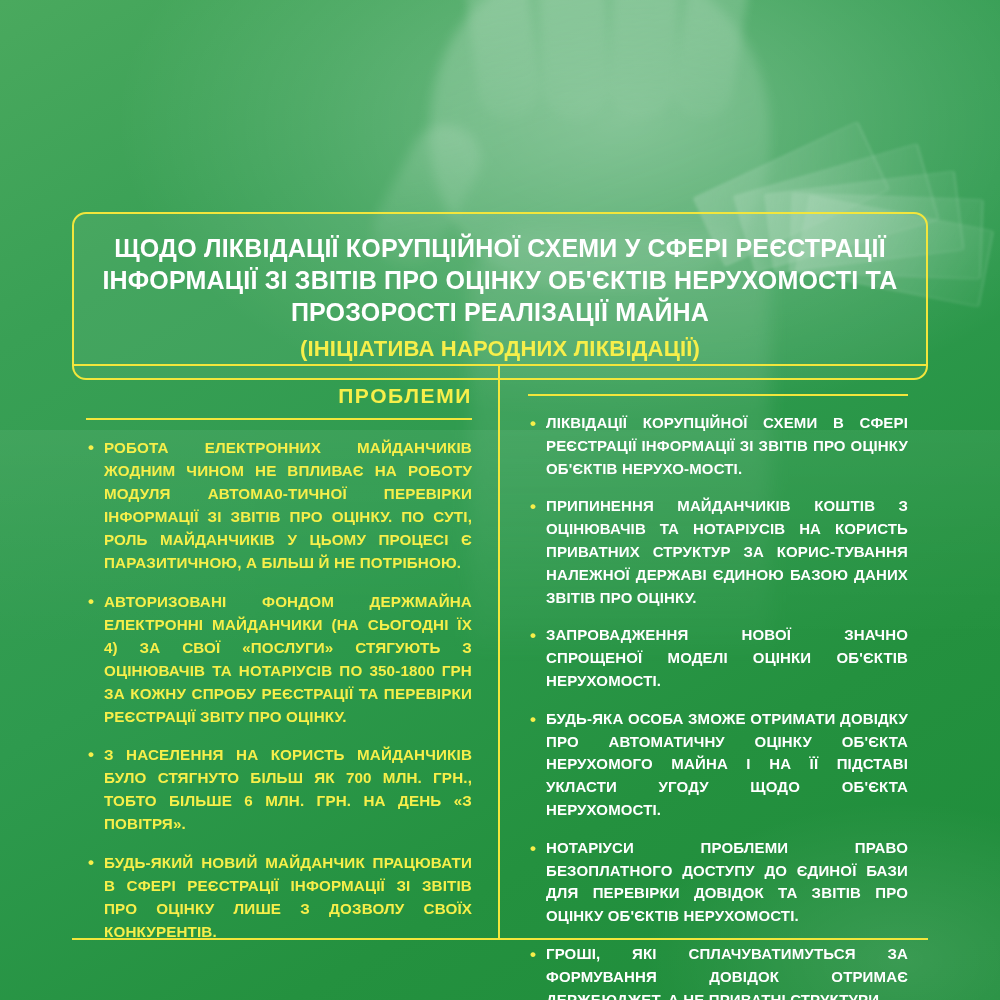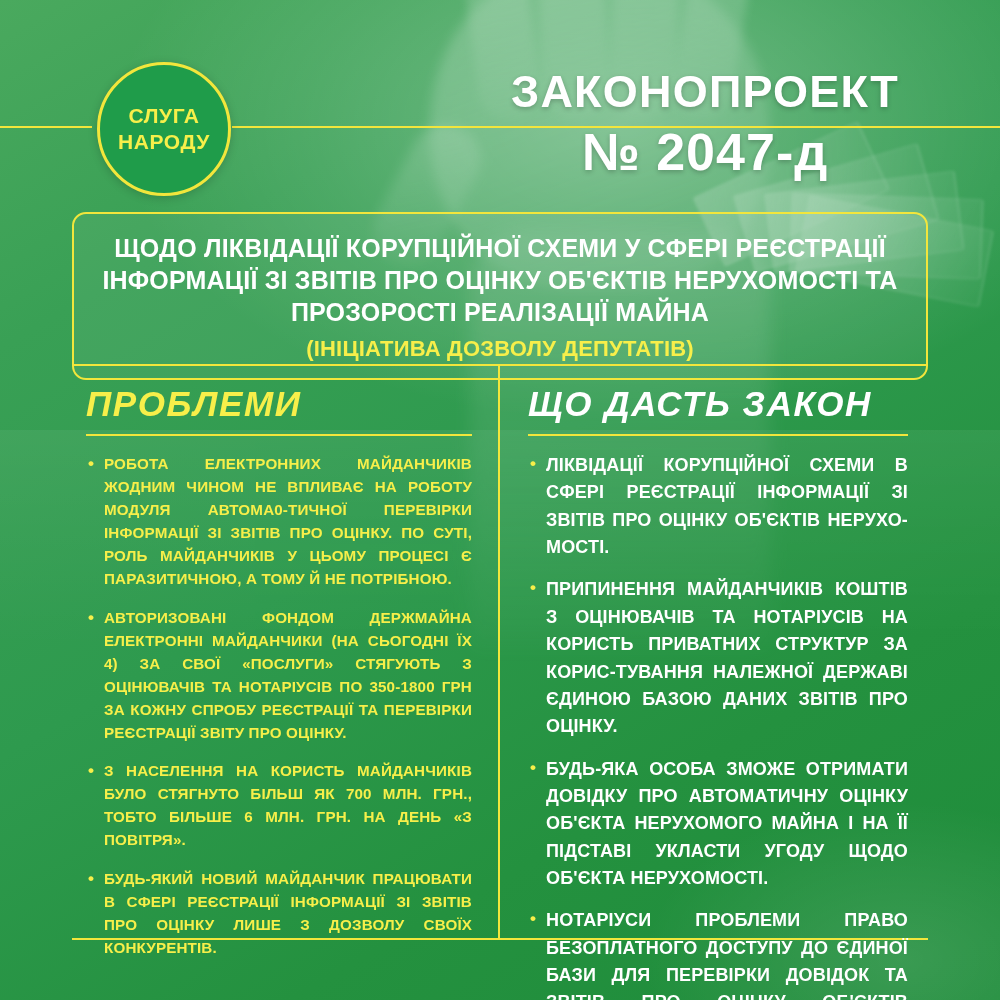--- a/index.html
+++ b/index.html
@@ -185,27 +185,26 @@
     padding: 18px 20px 10px 14px;
   }
   .col-left {
     border-right: 2px solid #f2e63c;
     padding-right: 26px;
   }
   .col-right {
     padding-left: 28px;
   }
   .col-head {
-    text-align: left;
-    color: #f7ef4a;
-    font-size: 35px;
+    text-align: right;
+    color: #f7ef4a;
+    font-size: 21px;
     font-weight: bold;
     letter-spacing: 1.6px;
     margin-bottom: 10px;
-    font-style: italic;
   }
   .col-head.white { color: #ffffff; }
   .col-rule {
     height: 2px;
     background: #f2e63c;
     margin: 10px 0 16px 0;
   }
   .bullet-list {
     list-style: none;
     margin: 0;
@@ -225,21 +224,21 @@
   .bullet-list li::before {
     content: "•";
     position: absolute;
     left: 2px;
     top: -1px;
     font-size: 17px;
     color: #f7ef4a;
   }
   .col-right .bullet-list li {
     color: #ffffff;
-    font-size: 18px;
+    font-size: 15px;
   }
   .col-right .bullet-list li::before { color: #f7ef4a; }
 </style>
 </head>
 <body>
 
 <div class="poster">
 
   <div class="bg-photo">
     <div class="finger f1"></div>
@@ -251,59 +250,45 @@
     <div class="arm"></div>
     <div class="cash c5"></div>
     <div class="cash c1"></div>
     <div class="cash c2"></div>
     <div class="cash c3"></div>
     <div class="cash c4"></div>
     <div class="sheen"></div>
     <div class="glow-bottom"></div>
   </div>
 
-  <div class="header">
-    <div class="rule rule-left"></div>
-    <div class="rule rule-right"></div>
-
-    <div class="logo">
-      <span>СЛУГА</span>
-      <span>НАРОДУ</span>
-    </div>
-
-    <div class="title-block">
-      <div class="title-line1">ЗАКОНОПРОЕКТ</div>
-      <div class="title-line2">№ 2047-д</div>
-    </div>
-  </div>
 
   <div class="subtitle-panel">
     <div class="subtitle-main">ЩОДО ЛІКВІДАЦІЇ КОРУПЦІЙНОЇ СХЕМИ У СФЕРІ РЕЄСТРАЦІЇ ІНФОРМАЦІЇ ЗІ ЗВІТІВ ПРО ОЦІНКУ ОБ'ЄКТІВ НЕРУХОМОСТІ ТА ПРОЗОРОСТІ РЕАЛІЗАЦІЇ МАЙНА</div>
-    <div class="subtitle-sub">(ІНІЦІАТИВА ДОЗВОЛУ ДЕПУТАТІВ)</div>
+    <div class="subtitle-sub">(ІНІЦІАТИВА НАРОДНИХ ЛІКВІДАЦІЇ)</div>
   </div>
 
   <div class="columns">
 
     <div class="col col-left">
       <div class="col-head">ПРОБЛЕМИ</div>
       <div class="col-rule"></div>
       <ul class="bullet-list">
-        <li>РОБОТА ЕЛЕКТРОННИХ МАЙДАНЧИКІВ ЖОДНИМ ЧИНОМ НЕ ВПЛИВАЄ НА РОБОТУ МОДУЛЯ АВТОМА0-ТИЧНОЇ ПЕРЕВІРКИ ІНФОРМАЦІЇ ЗІ ЗВІТІВ ПРО ОЦІНКУ. ПО СУТІ, РОЛЬ МАЙДАНЧИКІВ У ЦЬОМУ ПРОЦЕСІ Є ПАРАЗИТИЧНОЮ, А ТОМУ Й НЕ ПОТРІБНОЮ.</li>
+        <li>РОБОТА ЕЛЕКТРОННИХ МАЙДАНЧИКІВ ЖОДНИМ ЧИНОМ НЕ ВПЛИВАЄ НА РОБОТУ МОДУЛЯ АВТОМА0-ТИЧНОЇ ПЕРЕВІРКИ ІНФОРМАЦІЇ ЗІ ЗВІТІВ ПРО ОЦІНКУ. ПО СУТІ, РОЛЬ МАЙДАНЧИКІВ У ЦЬОМУ ПРОЦЕСІ Є ПАРАЗИТИЧНОЮ, А БІЛЬШ Й НЕ ПОТРІБНОЮ.</li>
         <li>АВТОРИЗОВАНІ ФОНДОМ ДЕРЖМАЙНА ЕЛЕКТРОННІ МАЙДАНЧИКИ (НА СЬОГОДНІ ЇХ 4) ЗА СВОЇ «ПОСЛУГИ» СТЯГУЮТЬ З ОЦІНЮВАЧІВ ТА НОТАРІУСІВ ПО 350-1800 ГРН ЗА КОЖНУ СПРОБУ РЕЄСТРАЦІЇ ТА ПЕРЕВІРКИ РЕЄСТРАЦІЇ ЗВІТУ ПРО ОЦІНКУ.</li>
         <li>З НАСЕЛЕННЯ НА КОРИСТЬ МАЙДАНЧИКІВ БУЛО СТЯГНУТО БІЛЬШ ЯК 700 МЛН. ГРН., ТОБТО БІЛЬШЕ 6 МЛН. ГРН. НА ДЕНЬ «З ПОВІТРЯ».</li>
         <li>БУДЬ-ЯКИЙ НОВИЙ МАЙДАНЧИК ПРАЦЮВАТИ В СФЕРІ РЕЄСТРАЦІЇ ІНФОРМАЦІЇ ЗІ ЗВІТІВ ПРО ОЦІНКУ ЛИШЕ З ДОЗВОЛУ СВОЇХ КОНКУРЕНТІВ.</li>
       </ul>
     </div>
 
     <div class="col col-right">
-      <div class="col-head white">ЩО ДАСТЬ ЗАКОН</div>
       <div class="col-rule"></div>
       <ul class="bullet-list">
         <li>ЛІКВІДАЦІЇ КОРУПЦІЙНОЇ СХЕМИ В СФЕРІ РЕЄСТРАЦІЇ ІНФОРМАЦІЇ ЗІ ЗВІТІВ ПРО ОЦІНКУ ОБ'ЄКТІВ НЕРУХО-МОСТІ.</li>
         <li>ПРИПИНЕННЯ МАЙДАНЧИКІВ КОШТІВ З ОЦІНЮВАЧІВ ТА НОТАРІУСІВ НА КОРИСТЬ ПРИВАТНИХ СТРУКТУР ЗА КОРИС-ТУВАННЯ НАЛЕЖНОЇ ДЕРЖАВІ ЄДИНОЮ БАЗОЮ ДАНИХ ЗВІТІВ ПРО ОЦІНКУ.</li>
+        <li>ЗАПРОВАДЖЕННЯ НОВОЇ ЗНАЧНО СПРОЩЕНОЇ МОДЕЛІ ОЦІНКИ ОБ'ЄКТІВ НЕРУХОМОСТІ.</li>
         <li>БУДЬ-ЯКА ОСОБА ЗМОЖЕ ОТРИМАТИ ДОВІДКУ ПРО АВТОМАТИЧНУ ОЦІНКУ ОБ'ЄКТА НЕРУХОМОГО МАЙНА І НА ЇЇ ПІДСТАВІ УКЛАСТИ УГОДУ ЩОДО ОБ'ЄКТА НЕРУХОМОСТІ.</li>
         <li>НОТАРІУСИ ПРОБЛЕМИ ПРАВО БЕЗОПЛАТНОГО ДОСТУПУ ДО ЄДИНОЇ БАЗИ ДЛЯ ПЕРЕВІРКИ ДОВІДОК ТА ЗВІТІВ ПРО ОЦІНКУ ОБ'ЄКТІВ НЕРУХОМОСТІ.</li>
         <li>ГРОШІ, ЯКІ СПЛАЧУВАТИМУТЬСЯ ЗА ФОРМУВАННЯ ДОВІДОК ОТРИМАЄ ДЕРЖБЮДЖЕТ, А НЕ ПРИВАТНІ СТРУКТУРИ.</li>
       </ul>
     </div>
 
   </div>
 </div>
 
 </body></html>

